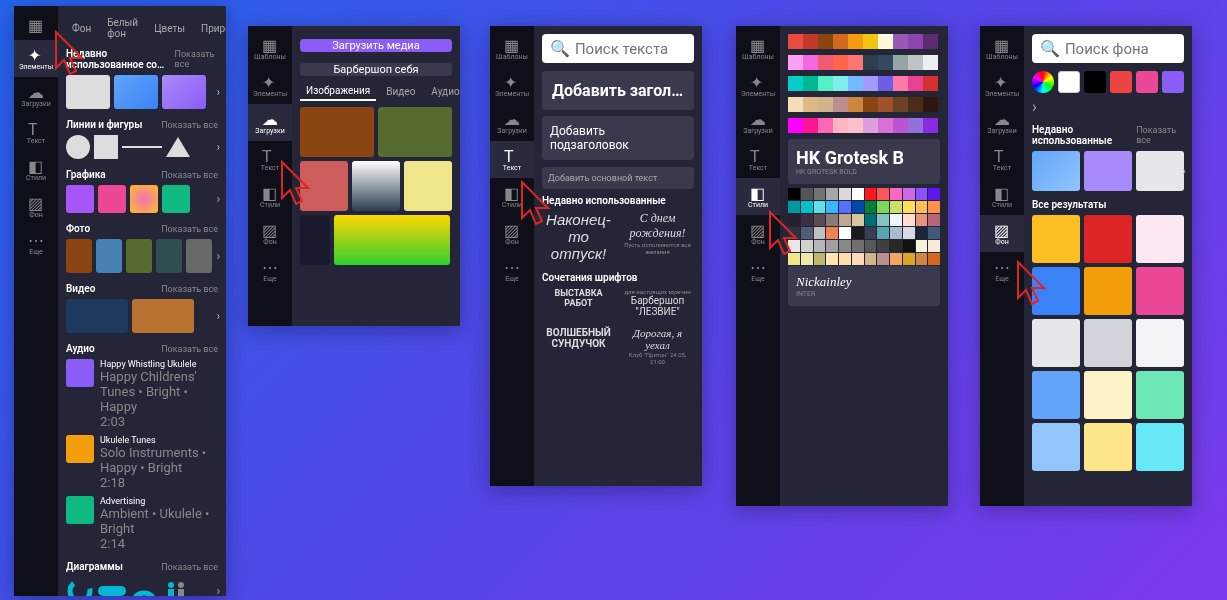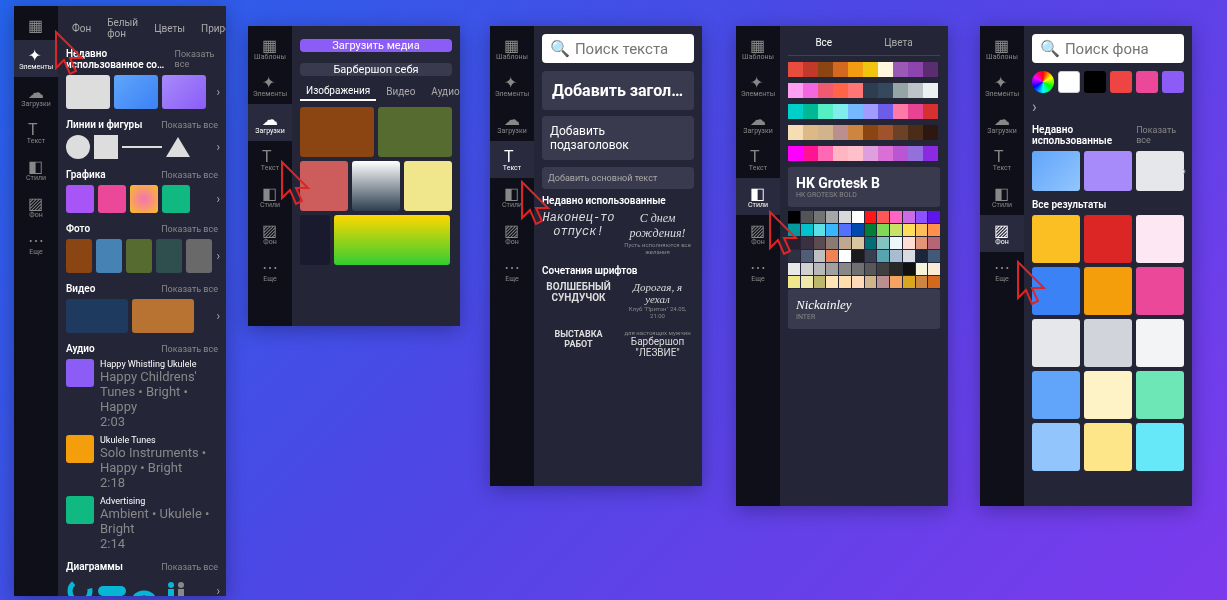--- a/index.html
+++ b/index.html
@@ -305,48 +305,48 @@
         <input placeholder="Поиск текста" style="">
       </div>
  <button class="btn btn-big">Добавить загол…</button>
  <button class="btn btn-med">Добавить подзаголовок</button>
  <button class="btn btn-sm">Добавить основной текст</button>
  <div class="section-head">
         <span class="title" style="font-size:10px">Недавно использованные</span>
       </div>
  <div class="text-pair">
   <div>
-          <div style="font-style:italic;font-family:Liberation Mono, monospace;font-size:12px">Наконец-то отпуск!</div>
+          <div style="font-style:italic;font-family:Liberation Sans, sans-serif;font-size:15px">Наконец-то отпуск!</div>
         </div>
   <div>
           <div style="font-style:italic;font-family:cursive;font-size:12px">С днем рождения!</div>
           <div style="font-size:6px;color:#888">Пусть исполняются все желания</div>
         </div>
  </div>
  <div class="section-head">
         <span class="title" style="font-size:10px">Сочетания шрифтов</span>
       </div>
  <div class="text-pair">
   <div>
+          <div style="font-weight:700;font-size:9px">ВЫСТАВКА РАБОТ</div>
+        </div>
+  <div>
+          <div style="font-size:6px;color:#888">для настоящих мужчин</div>
+          <div style="font-size:10px">Барбершоп "ЛЕЗВИЕ"</div>
+        </div>
+ </div>
+ <div class="text-pair">
+  <div>
           <div style="font-weight:700;font-size:10px">ВОЛШЕБНЫЙ СУНДУЧОК</div>
         </div>
   <div>
           <div style="font-style:italic;font-family:cursive;font-size:11px">Дорогая, я уехал</div>
           <div style="font-size:6px;color:#888">Клуб "Притон" 24.05, 21:00</div>
         </div>
  </div>
- <div class="text-pair">
-  <div>
-          <div style="font-weight:700;font-size:9px">ВЫСТАВКА РАБОТ</div>
-        </div>
-  <div>
-          <div style="font-size:6px;color:#888">для настоящих мужчин</div>
-          <div style="font-size:10px">Барбершоп "ЛЕЗВИЕ"</div>
-        </div>
- </div>
 </div>
 </div>
 
 <div class="panel" style="left:736px;top:26px;width:212px;height:480px">
 <div class="sidebar">
  <div class="sidebar-item">
         <div class="ico">▦</div>
         <span>Шаблоны</span>
       </div>
  <div class="sidebar-item">
@@ -368,24 +368,20 @@
  <div class="sidebar-item">
         <div class="ico">▨</div>
         <span>Фон</span>
       </div>
  <div class="sidebar-item">
         <div class="ico">⋯</div>
         <span>Еще</span>
       </div>
 </div>
 <div class="content">
- <div class="tabs" style="justify-content:center;gap:40px;border-bottom:1px solid #444;padding-bottom:4px">
-  <span class="tab" style="color:#fff">Все</span>
-  <span class="tab">Цвета</span>
- </div>
  <div id="palettes">
         <div class="palette-row">
           <div class="sw" style="background: rgb(231, 76, 60); width: 15px; height: 15px;"></div>
           <div class="sw" style="background: rgb(192, 57, 43); width: 15px; height: 15px;"></div>
           <div class="sw" style="background: rgb(139, 69, 19); width: 15px; height: 15px;"></div>
           <div class="sw" style="background: rgb(210, 105, 30); width: 15px; height: 15px;"></div>
           <div class="sw" style="background: rgb(243, 156, 18); width: 15px; height: 15px;"></div>
           <div class="sw" style="background: rgb(241, 196, 15); width: 15px; height: 15px;"></div>
           <div class="sw" style="background: rgb(255, 248, 220); width: 15px; height: 15px;"></div>
           <div class="sw" style="background: rgb(155, 89, 182); width: 15px; height: 15px;"></div>
@@ -435,21 +431,21 @@
           <div class="sw" style="background: rgb(255, 182, 193); width: 15px; height: 15px;"></div>
           <div class="sw" style="background: rgb(255, 192, 203); width: 15px; height: 15px;"></div>
           <div class="sw" style="background: rgb(221, 160, 221); width: 15px; height: 15px;"></div>
           <div class="sw" style="background: rgb(218, 112, 214); width: 15px; height: 15px;"></div>
           <div class="sw" style="background: rgb(186, 85, 211); width: 15px; height: 15px;"></div>
           <div class="sw" style="background: rgb(147, 112, 219); width: 15px; height: 15px;"></div>
           <div class="sw" style="background: rgb(138, 43, 226); width: 15px; height: 15px;"></div>
         </div>
       </div>
  <div class="font-card">
-  <div style="font-size:14px;font-weight:700">HK Grotesk B</div>
+  <div style="font-size:18px;font-weight:700">HK Grotesk B</div>
   <div style="font-size:7px;color:#888">HK GROTESK BOLD</div>
  </div>
  <div id="bigpalette">
         <div class="palette-row" style="gap: 1px; margin-bottom: 1px;">
           <div style="background: rgb(0, 0, 0); width: 12px; height: 12px;"></div>
           <div style="background: rgb(84, 84, 84); width: 12px; height: 12px;"></div>
           <div style="background: rgb(115, 115, 115); width: 12px; height: 12px;"></div>
           <div style="background: rgb(166, 166, 166); width: 12px; height: 12px;"></div>
           <div style="background: rgb(217, 217, 217); width: 12px; height: 12px;"></div>
           <div style="background: rgb(255, 255, 255); width: 12px; height: 12px;"></div>

